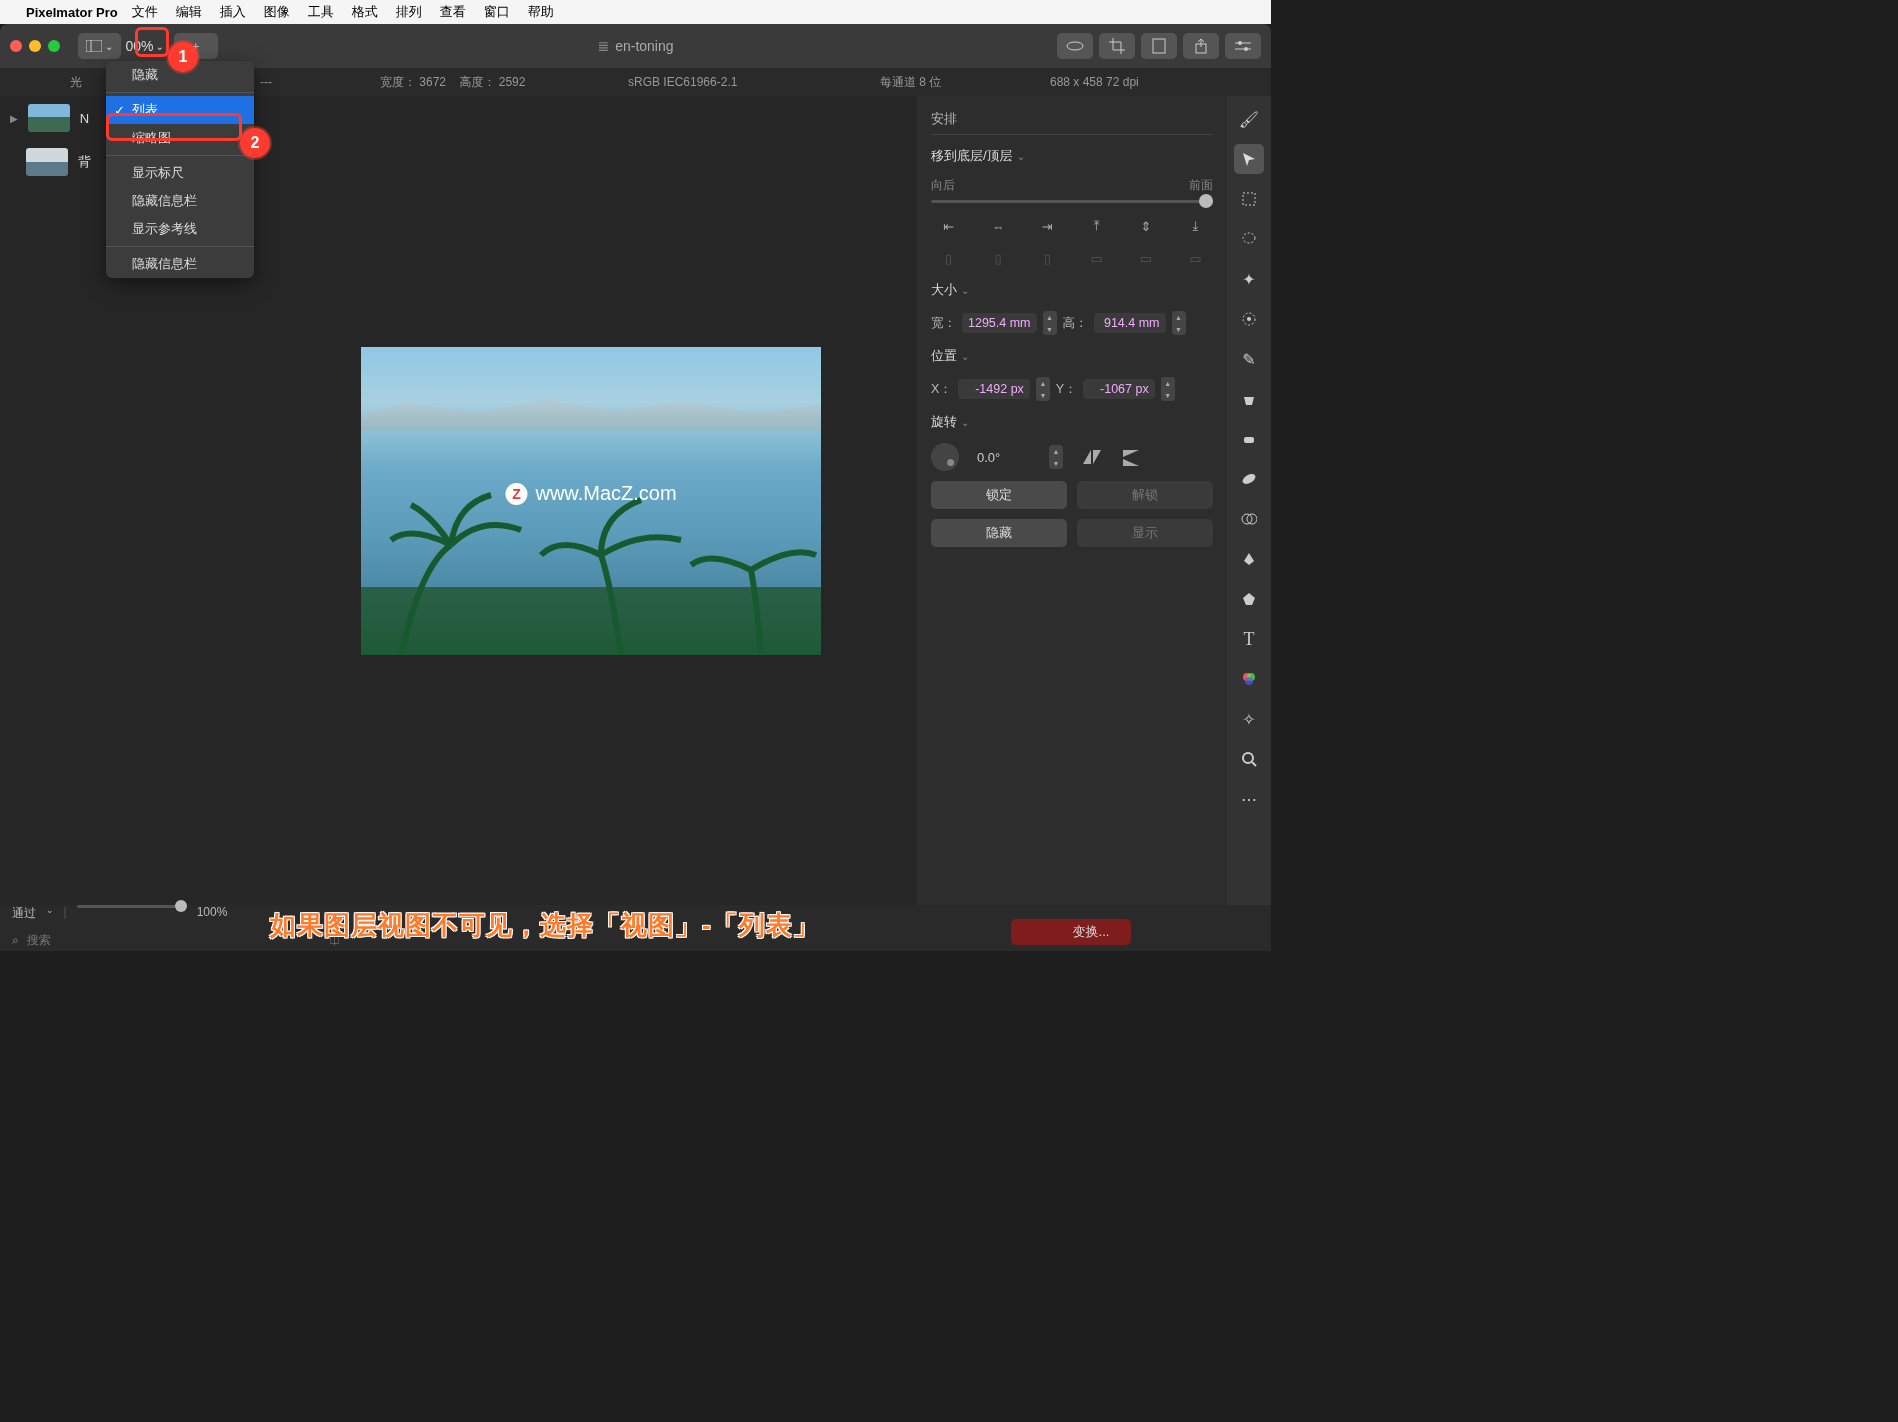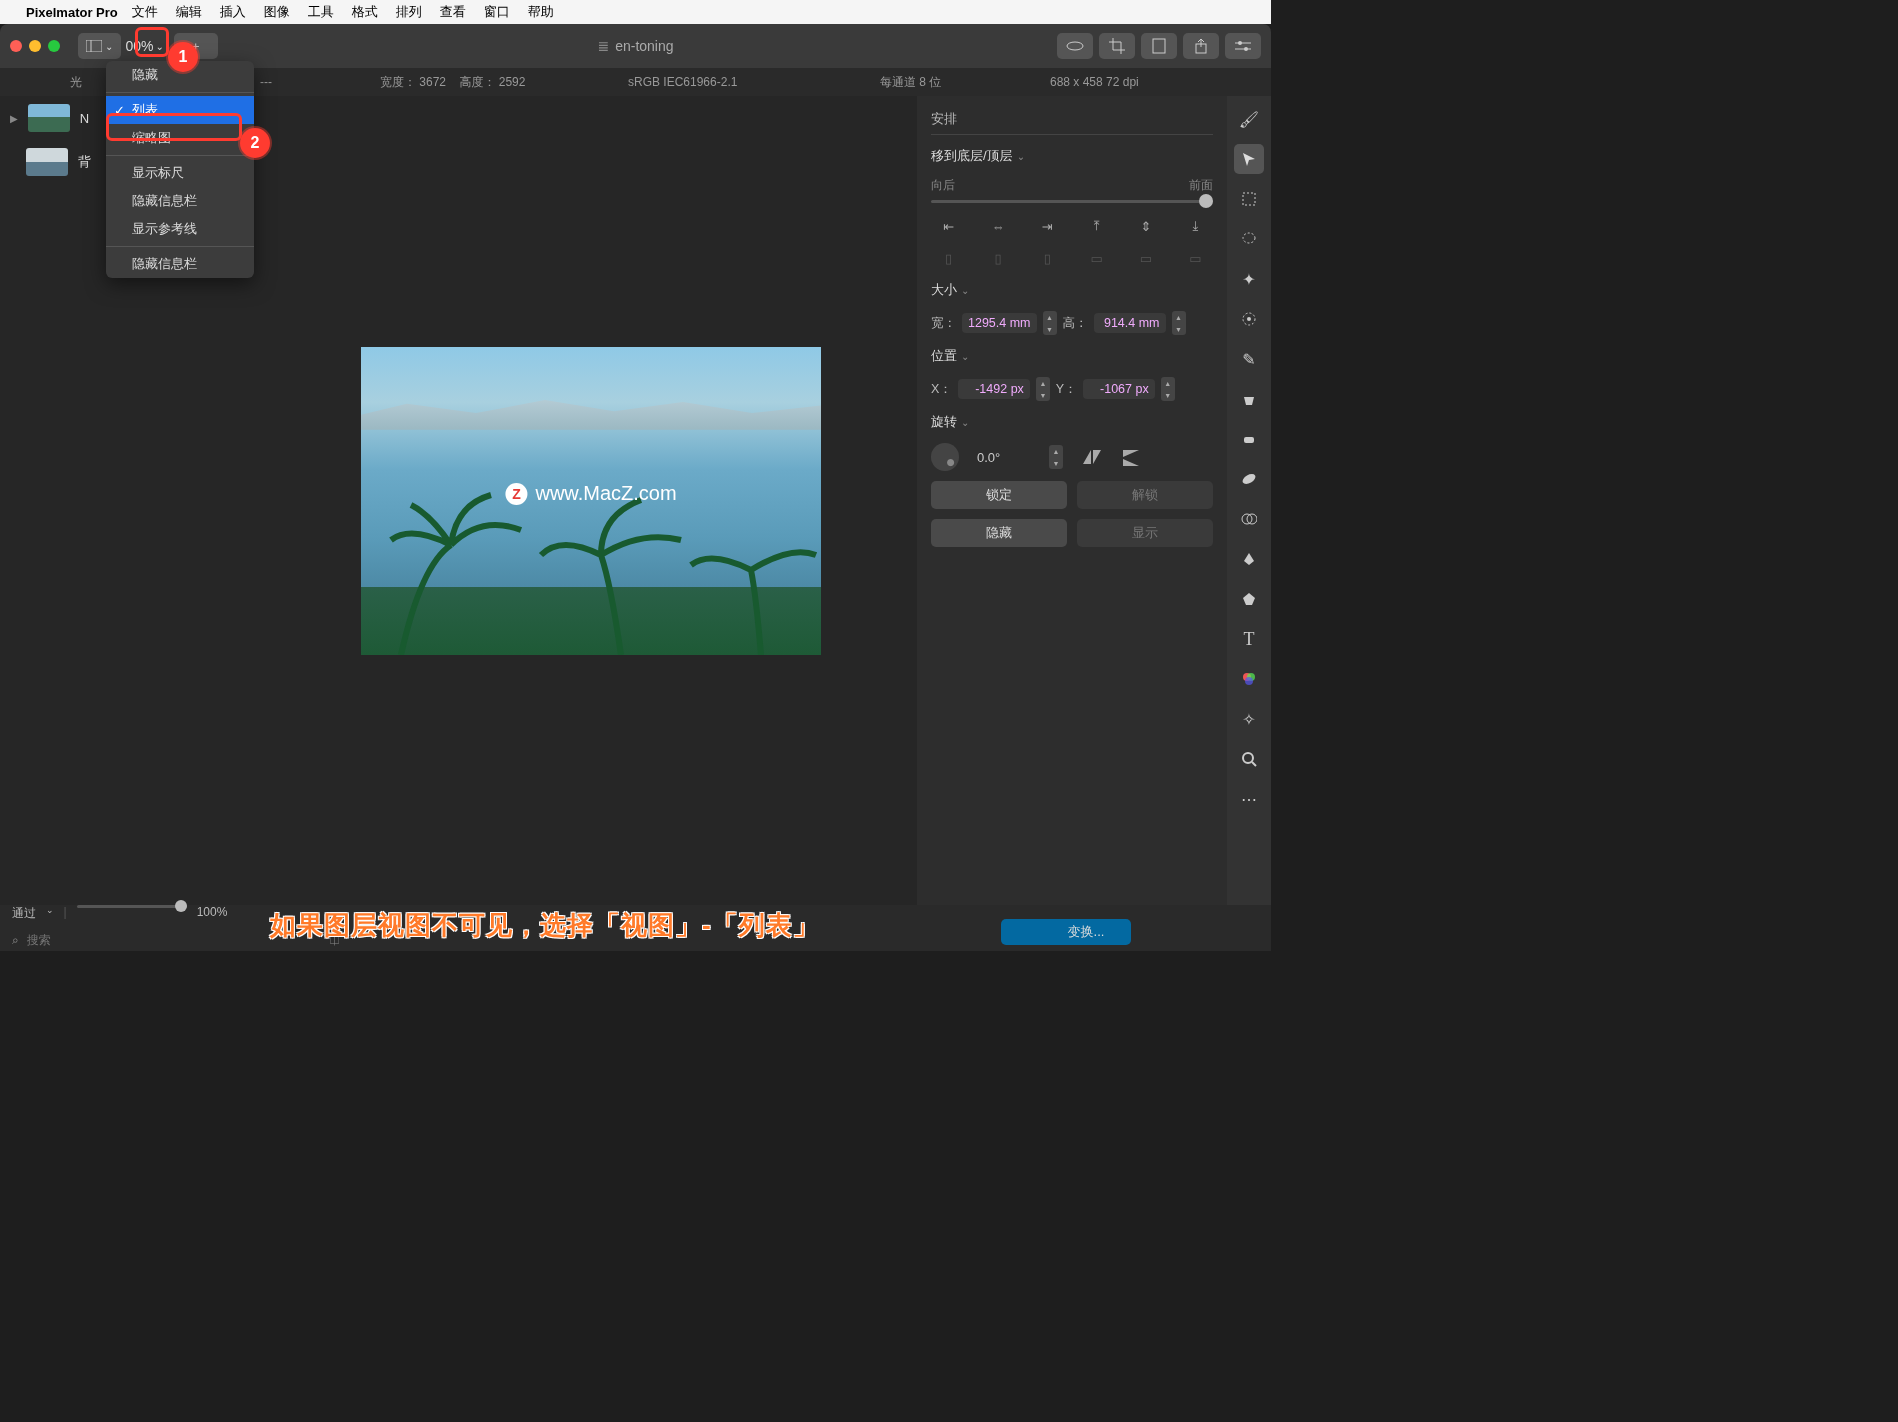--- a/index.html
+++ b/index.html
@@ -68,21 +68,21 @@
 .toolstrip { width: 44px; background: #333; display:flex; flex-direction:column; align-items:center; padding-top:8px; gap:10px; }
 .toolstrip .tic { width:30px; height:30px; display:flex; align-items:center; justify-content:center; color:#ccc; border-radius:5px; font-size:16px; }
 .toolstrip .tic.sel { background:#555; }
 
 .bottombar { position:absolute; left:0; bottom:0; right:0; height:46px; background:#2a2a2a; }
 .bottombar .r1 { display:flex; align-items:flex-start; height:24px; padding:0 12px; gap:10px; font-size:12px; color:#bbb; }
 .bottombar .r1 .opslider { flex:0 0 110px; height:3px; background:#555; border-radius:2px; position:relative; }
 .bottombar .r1 .opslider .h { position:absolute; right:0; top:-5px; width:12px; height:12px; border-radius:50%; background:#bbb; }
 .bottombar .r2 { display:flex; align-items:center; height:22px; padding:0 12px; gap:8px; font-size:12px; color:#888; }
 .bottombar .r2 .srch { background:transparent; border:none; color:#888; font-size:12px; outline:none; }
-.bottombar .transform { position:absolute; right:140px; bottom:6px; background:#0369a1; width:130px; height:26px; border-radius:5px; display:flex; align-items:center; justify-content:center; font-size:13px; color:#ddd;padding-left:40px; }
+.bottombar .transform { position:absolute; right:140px; bottom:6px; background:#7f1d1d; width:120px; height:26px; border-radius:5px; display:flex; align-items:center; justify-content:center; font-size:13px; color:#ddd;padding-left:40px; }
 
 .dropdown { position:absolute; left:106px; top:61px; width:148px; background:#3c3c3c; border-radius:6px; box-shadow:0 6px 20px rgba(0,0,0,.5); overflow:hidden; z-index:50; font-size:13px; }
 .dropdown .ditem { height:28px; display:flex; align-items:center; padding:0 12px 0 26px; color:#ddd; position:relative; }
 .dropdown .ditem.sel { background:#1f6fe5; color:#fff; }
 .dropdown .ditem .chk { position:absolute; left:8px; }
 .dropdown hr { border:none; border-top:1px solid #555; margin:3px 0; }
 
 .annot { position:absolute; background:#ff3b30; color:#fff; width:30px; height:30px; border-radius:50%; display:flex; align-items:center; justify-content:center; font-weight:700; font-size:16px; z-index:60; box-shadow:0 0 0 2px rgba(255,59,48,.4); }
 .annot-rect { position:absolute; border:3px solid #ff3b30; border-radius:6px; z-index:55; }
 .caption { position:absolute; bottom:8px; left:270px; font-size:26px; font-weight:700; color:#ff7a29; text-shadow: -1px -1px 0 #fff, 1px -1px 0 #fff, -1px 1px 0 #fff, 1px 1px 0 #fff; z-index:70; letter-spacing:1px; }

